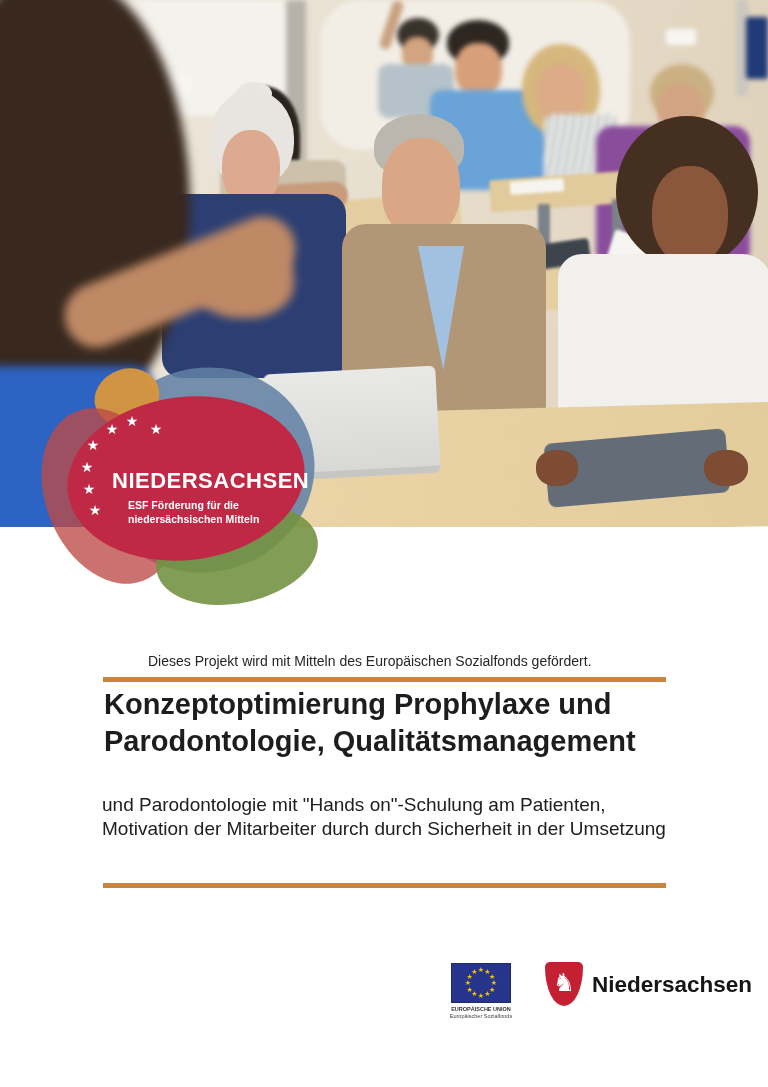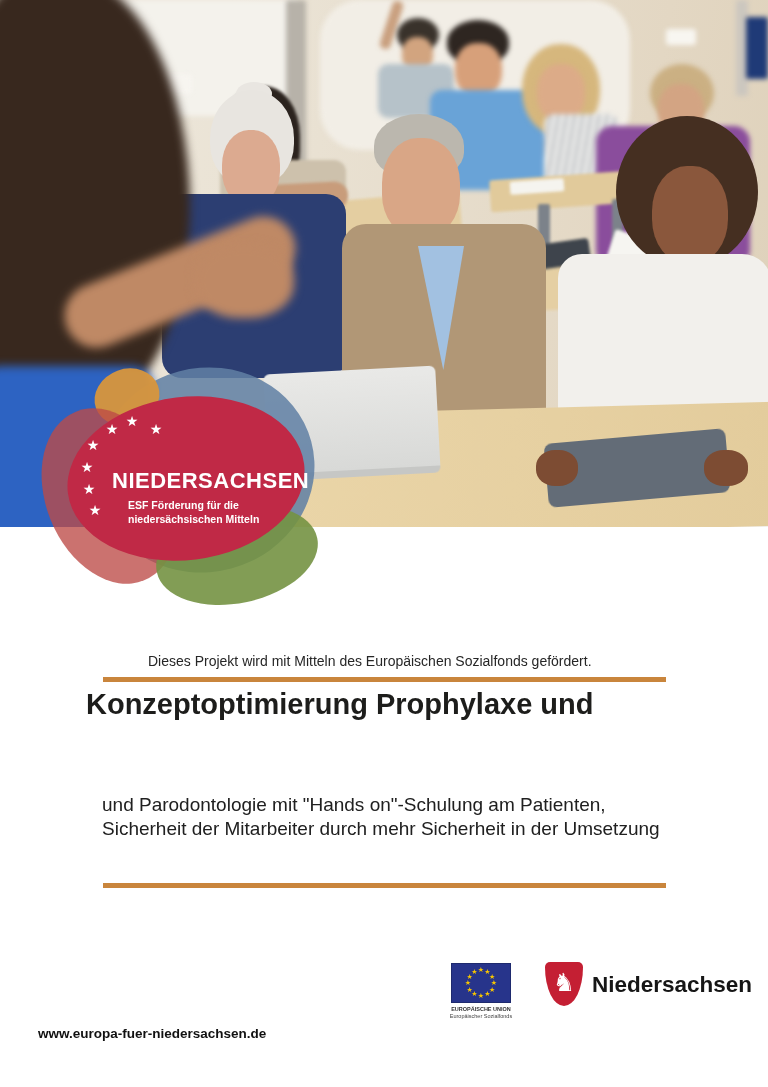--- a/index.html
+++ b/index.html
@@ -32,21 +32,21 @@
   .badge-star{position:absolute;color:#ffffff;font-size:14px;transform:translate(-50%,-50%);}
   .badge-line1{position:absolute;left:113px;top:446px;font-size:21px;font-weight:400;color:#fff;letter-spacing:1px;}
   .badge-line2{position:absolute;left:112px;top:468px;font-size:22px;font-weight:700;color:#fff;letter-spacing:.5px;}
   .badge-esf1{position:absolute;left:128px;top:499px;font-size:10.5px;font-weight:700;color:#fff;}
   .badge-esf2{position:absolute;left:128px;top:513px;font-size:10.5px;font-weight:700;color:#fff;}
   
   .note{position:absolute;left:103px;top:653px;font-size:14px;color:#262626;white-space:nowrap;margin-left:45px;}
   .rule{position:absolute;left:103px;width:563px;height:5px;background:#c9853c;}
   .rule1{top:677px;}
   .rule2{top:883px;}
-  .headline{position:absolute;left:86px;top:686px;font-size:29px;font-weight:700;line-height:37px;color:#1d1d1b;white-space:nowrap;}
+  .headline{position:absolute;left:104px;top:686px;font-size:29px;font-weight:700;line-height:37px;color:#1d1d1b;white-space:nowrap;}
   .bodytext{position:absolute;left:102px;top:793px;font-size:19px;line-height:23.6px;color:#202020;white-space:nowrap;}
   
   .eu-flag{position:absolute;left:451px;top:963px;width:60px;height:40px;background:#27348b;border:1px solid #1e2a6e;box-sizing:border-box;}
   .eu-star{position:absolute;color:#f7c500;font-size:7px;transform:translate(-50%,-50%);}
   .eu-cap1{position:absolute;left:421px;top:1006px;width:120px;text-align:center;font-size:5.5px;font-weight:700;color:#333;}
   .eu-cap2{position:absolute;left:421px;top:1013px;width:120px;text-align:center;font-size:5.5px;color:#444;}
   .shield{position:absolute;left:545px;top:962px;width:38px;height:44px;background:#c41f33;
     border-radius:5px 5px 50% 50% / 5px 5px 88% 88%;display:flex;align-items:center;justify-content:center;}
   .horse{color:#ffffff;font-size:25px;line-height:1;margin-top:-4px;}
   .state-name{position:absolute;left:592px;top:972px;font-size:22.5px;font-weight:700;color:#161616;white-space:nowrap;}
@@ -131,24 +131,25 @@
       </div>
     <div class="badge-line2">NIEDERSACHSEN</div>
     <div class="badge-esf1">ESF Förderung für die</div>
     <div class="badge-esf2">niedersächsischen Mitteln</div>
   </div>
 
   <div class="note">Dieses Projekt wird mit Mitteln des Europäischen Sozialfonds gefördert.</div>
   <div class="rule rule1"></div>
   <div class="headline">
     <div>Konzeptoptimierung Prophylaxe und</div>
+    <div>Parodontologie, Qualitätsmanagement</div>
   </div>
   <div class="bodytext">
     <div>und Parodontologie mit "Hands on"-Schulung am Patienten,</div>
-    <div>Sicherheit der Mitarbeiter durch mehr Sicherheit in der Umsetzung</div>
+    <div>Motivation der Mitarbeiter durch durch Sicherheit in der Umsetzung</div>
   </div>
   <div class="rule rule2"></div>
 
   <div class="eu-flag">
       <div id="eu-stars">
         <span class="eu-star" style="left: 29px; top: 6px;">★</span>
         <span class="eu-star" style="left: 35.5px; top: 7.74167px;">★</span>
         <span class="eu-star" style="left: 40.2583px; top: 12.5px;">★</span>
         <span class="eu-star" style="left: 42px; top: 19px;">★</span>
         <span class="eu-star" style="left: 40.2583px; top: 25.5px;">★</span>
@@ -160,15 +161,14 @@
         <span class="eu-star" style="left: 17.7417px; top: 12.5px;">★</span>
         <span class="eu-star" style="left: 22.5px; top: 7.74167px;">★</span>
       </div>
     </div>
   <div class="eu-cap1">EUROPÄISCHE UNION</div>
   <div class="eu-cap2">Europäischer Sozialfonds</div>
   <div class="shield">
     <span class="horse">♞</span>
   </div>
   <div class="state-name">Niedersachsen</div>
-  <div class="website">www.europa-fuer-niedersachsen.de</div>
 
 </div>
 
 </body></html>

